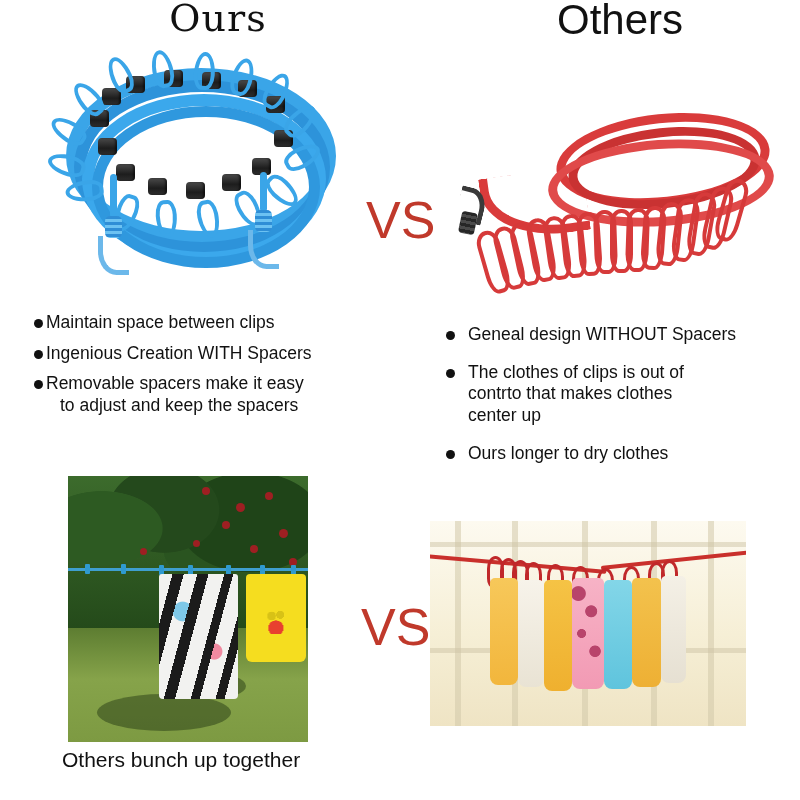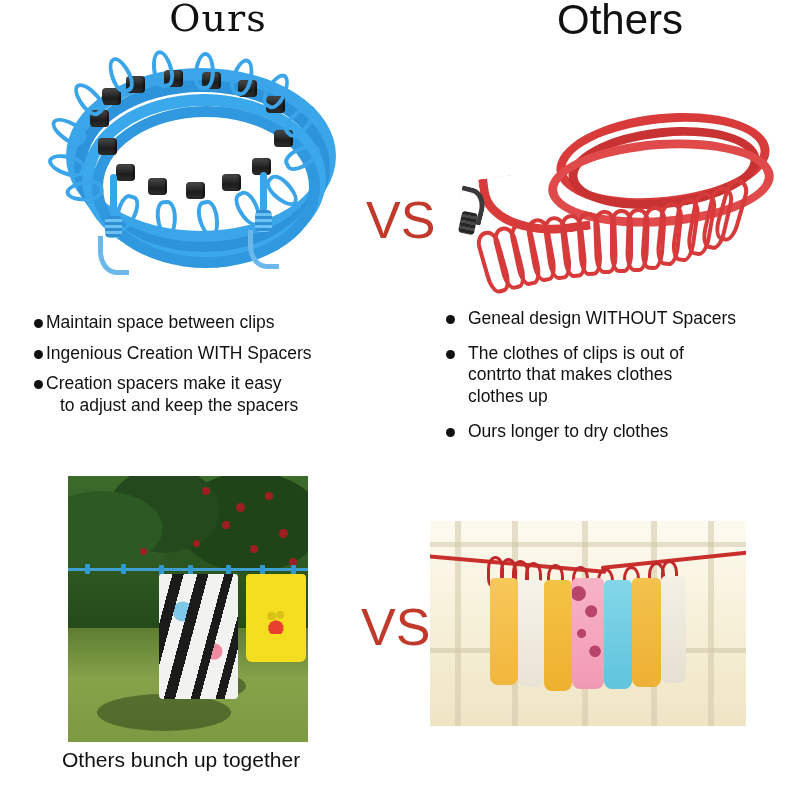--- a/index.html
+++ b/index.html
@@ -62,21 +62,21 @@
   }
   .bullets-left  { left: 34px;  top: 312px; width: 360px; font-size: 17.5px; }
   .bullets-right { left: 446px; top: 308px; width: 348px; font-size: 17.5px; }
 
   .bullet-row {
     display: flex;
     align-items: flex-start;
     line-height: 1.24;
   }
   .bullets-left  .bullet-row { margin-bottom: 9px; }
-  .bullets-right .bullet-row { margin-bottom: 13px; }
+  .bullets-right .bullet-row { margin-bottom: 13px; margin-top: 16px; }
 
   .bullet-dot {
     flex: 0 0 auto;
     width: 9px;
     height: 9px;
     border-radius: 50%;
     background: #111111;
     margin-top: 7px;
   }
   .bullets-left .bullet-dot  { margin-right: 3px; }
@@ -359,37 +359,37 @@
       <span class="bullet-dot"></span>
       <span class="bullet-text">Maintain space between clips</span>
     </div>
     <div class="bullet-row">
       <span class="bullet-dot"></span>
       <span class="bullet-text">Ingenious Creation WITH Spacers</span>
     </div>
     <div class="bullet-row">
       <span class="bullet-dot"></span>
       <span class="bullet-text">
-        <span>Creation spacers make it easy</span>
+        <span>Removable spacers make it easy</span>
         <span class="bullet-line2">to adjust and keep the spacers</span>
       </span>
     </div>
   </div>
 
   <div class="bullets bullets-right">
     <div class="bullet-row">
       <span class="bullet-dot"></span>
       <span class="bullet-text">Geneal design WITHOUT Spacers</span>
     </div>
     <div class="bullet-row">
       <span class="bullet-dot"></span>
       <span class="bullet-text">
         <span>The clothes of clips is out of</span>
         <span class="bullet-line2">contrto that makes clothes</span>
-        <span class="bullet-line2">clothes up</span>
+        <span class="bullet-line2">center up</span>
       </span>
     </div>
     <div class="bullet-row">
       <span class="bullet-dot"></span>
       <span class="bullet-text">Ours longer to dry clothes</span>
     </div>
   </div>
 
   <div class="photo photo-left">
     <div class="ph-sky"></div>

